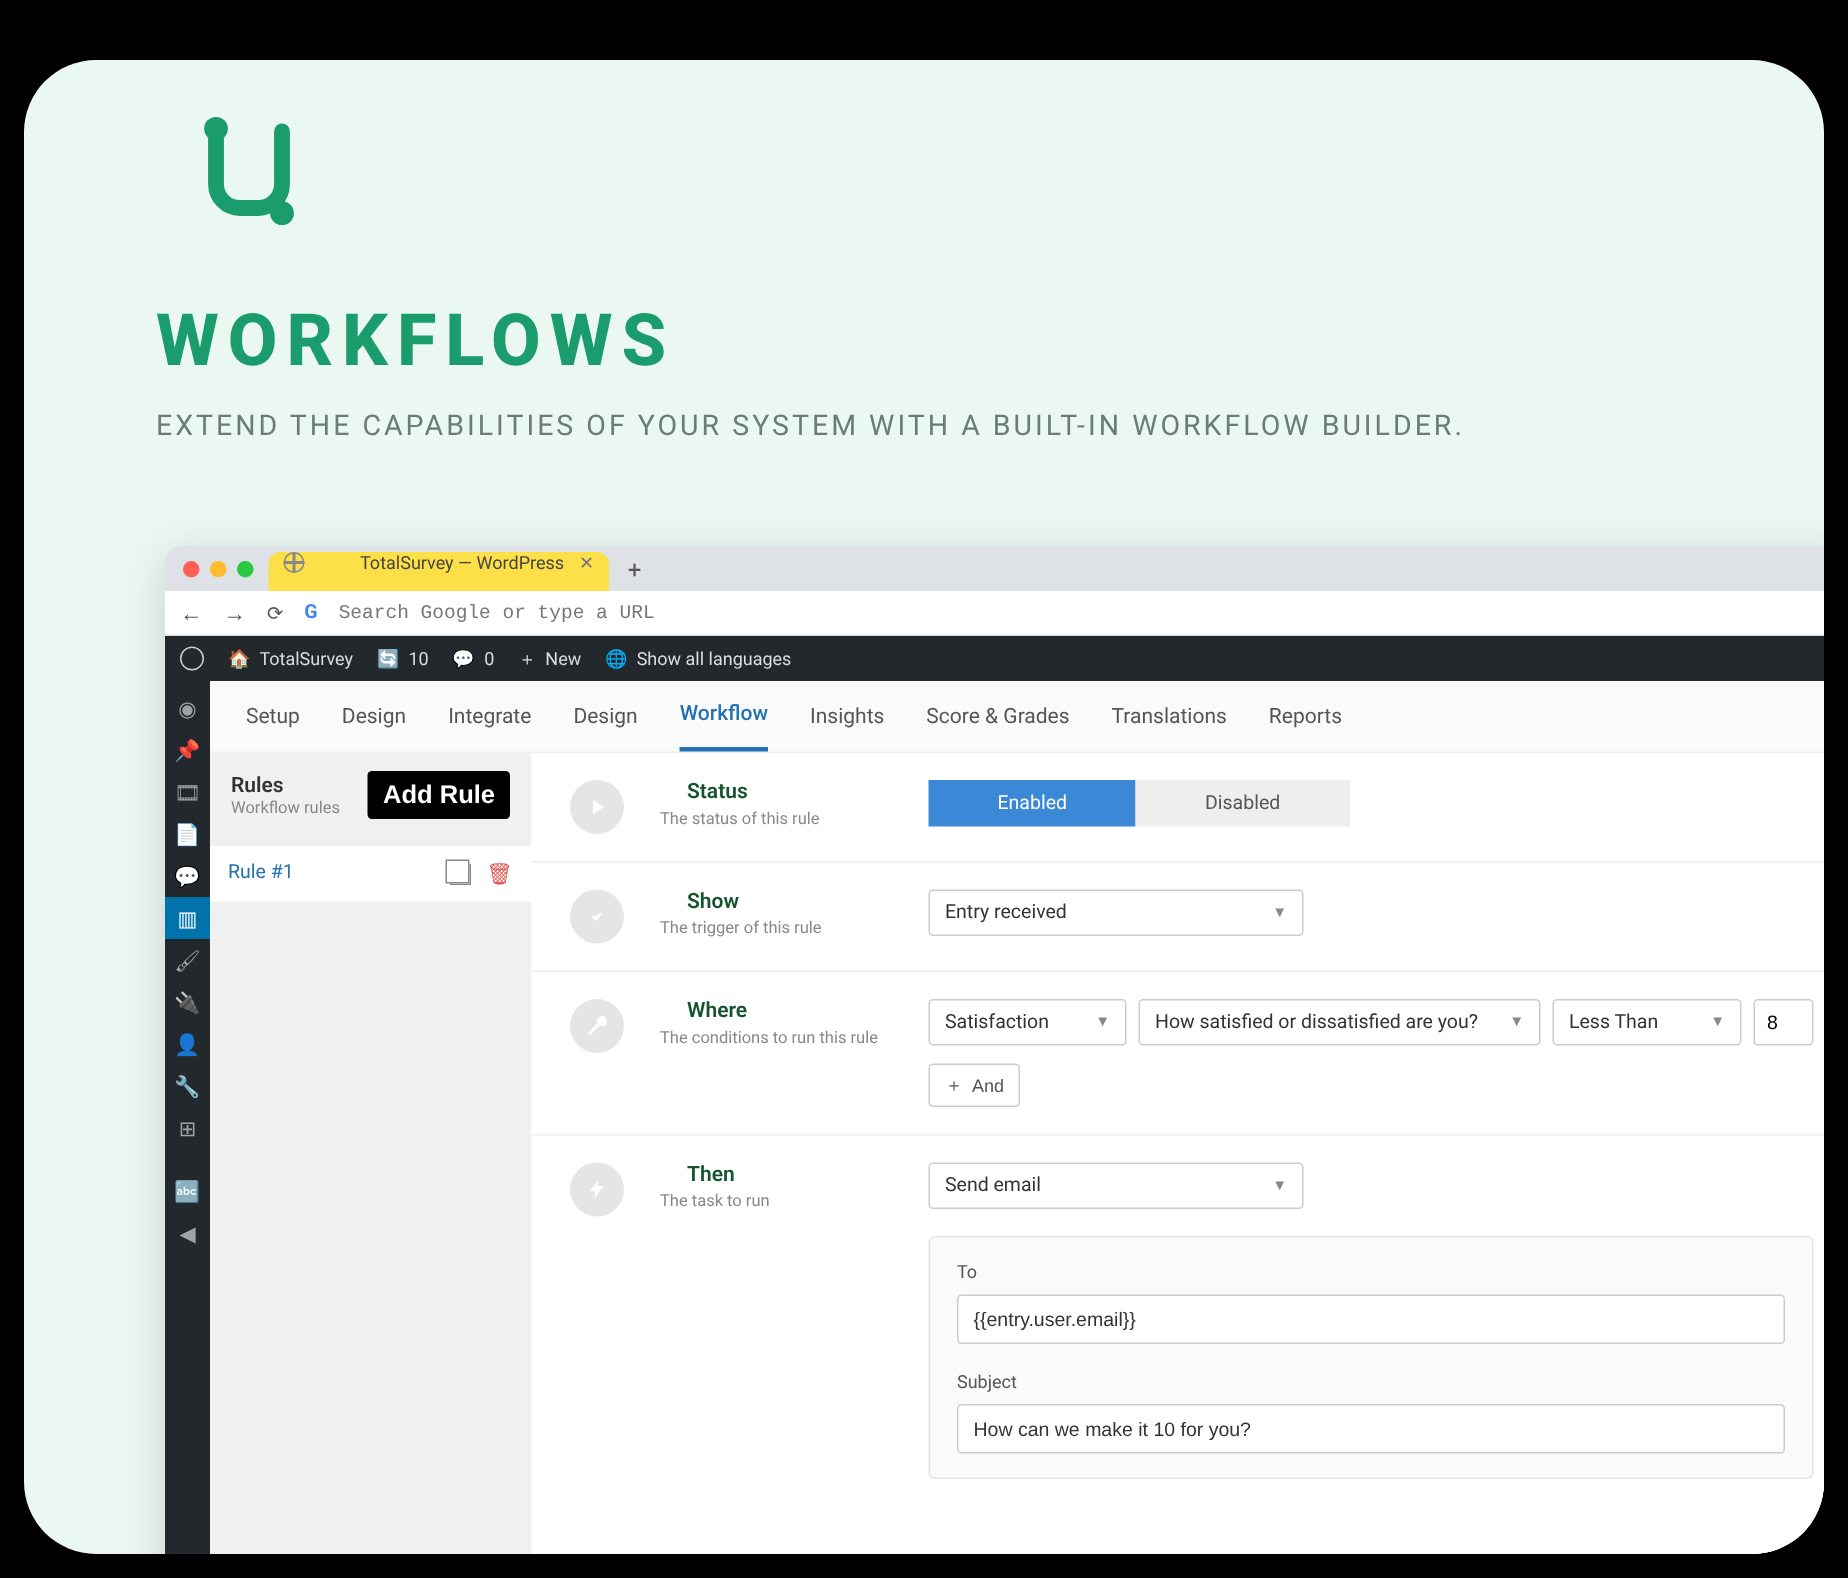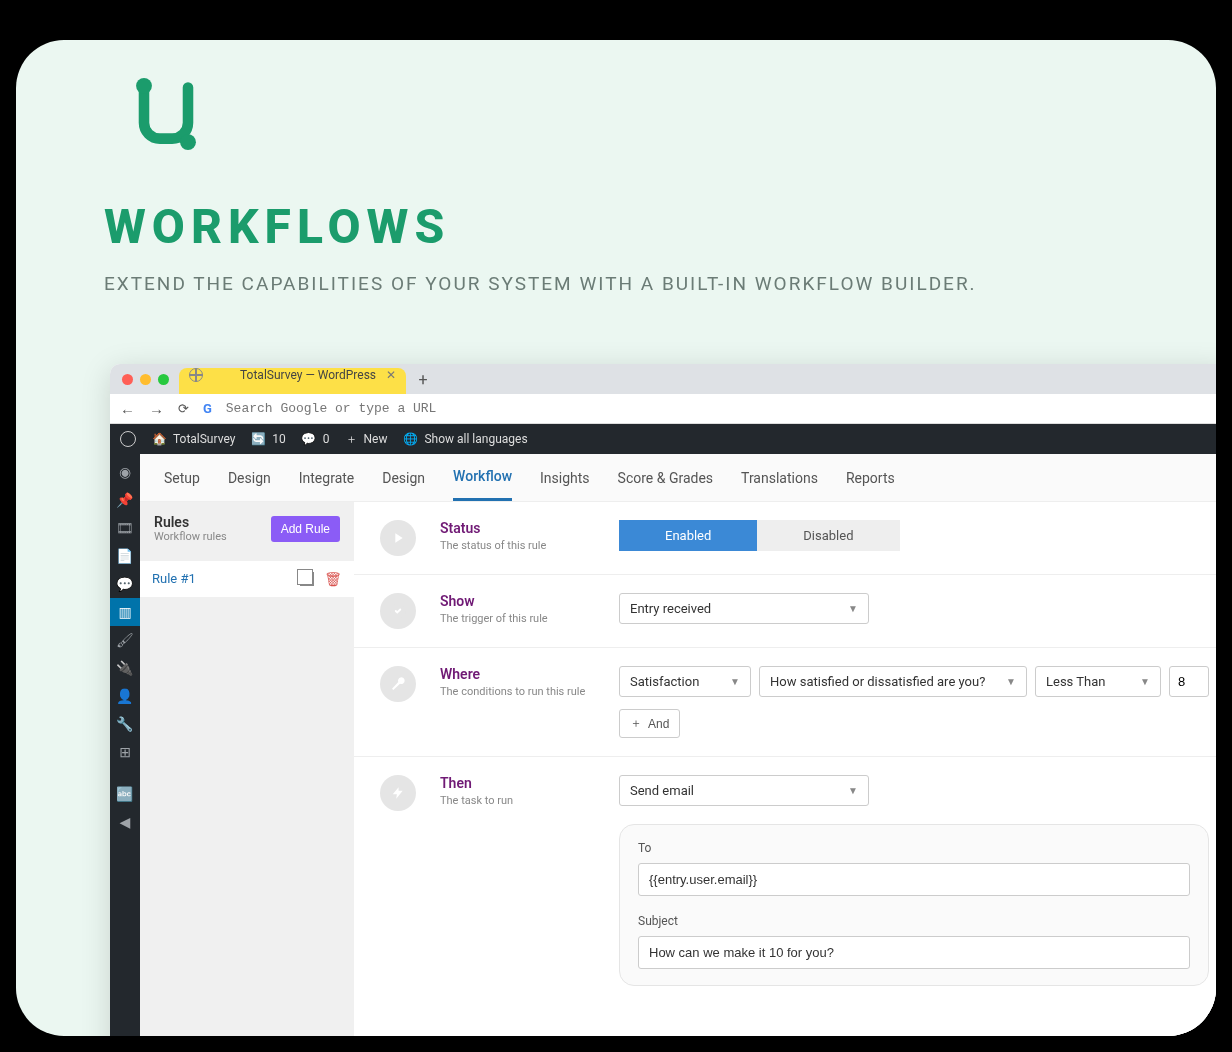--- a/index.html
+++ b/index.html
@@ -41,54 +41,54 @@
   .content { flex:1; display:flex; flex-direction:column; }
   .tabs2 { height:48px; background:#fafafa; border-bottom:1px solid #eee; display:flex; align-items:center; padding-left:24px; gap:28px; font-size:14px; color:#555; }
   .tabs2 .t{padding:14px 0; cursor:pointer;}
   .tabs2 .t.active{color:#2271b1;border-bottom:3px solid #2271b1;font-weight:500;}
 
   .pane { flex:1; display:flex; background:#f0f0f0; }
   .rules-col { width:214px; background:#f0f0f0; }
   .rules-head{display:flex;align-items:center;justify-content:space-between;padding:12px 14px 4px 14px;}
   .rules-head .ttl{font-size:14px;font-weight:600;color:#333;}
   .rules-head .sub{font-size:11px;color:#888;}
-  .btn-addrule{background:#8b5cf6;color:#fff;font-size:12px;padding:6px 10px;border-radius:3px;border:none;}
+  .btn-addrule{background:#000000;color:#fff;font-size:17px;padding:6px 10px;border-radius:3px;border:none;font-weight:bold;}
   .rule-item{background:#fff;margin-top:14px;padding:10px 12px;display:flex;justify-content:space-between;font-size:13px;}
   .rule-item .name{color:#2271b1;}
   .rule-icons{display:flex;gap:10px;align-items:center;color:#888;}
   .copy-ic{width:14px;height:14px;border:1.5px solid #888;position:relative;}
   .copy-ic::after{content:"";position:absolute;left:-4px;top:-4px;width:14px;height:14px;border:1.5px solid #888;background:#fff;}
   .trash-ic{color:#d9534f;font-size:14px;}
 
   .editor{flex:1;background:#fff;padding:0;}
   .row{display:flex;align-items:flex-start;padding:18px 26px;border-bottom:1px solid #eee;gap:24px;}
   .row:last-child{border-bottom:none;}
   .circ{width:36px;height:36px;border-radius:50%;background:#e5e5e5;color:#fff;display:flex;align-items:center;justify-content:center;flex-shrink:0;}
   .circ svg{fill:#fff;}
   .lbls{width:155px;flex-shrink:0;}
-  .lbls .h{font-size:14px;font-weight:600;color:#701a75;}
+  .lbls .h{font-size:14px;font-weight:600;color:#14532d;margin-left:18px;}
   .lbls .d{font-size:11px;color:#888;margin-top:3px;}
   .ctrls{flex:1;}
 
   .seg{display:inline-flex;}
   .seg .opt{padding:8px 46px;font-size:13px;background:#eee;color:#555;}
   .seg .opt.on{background:#3b89d6;color:#fff;}
 
   .select{display:inline-flex;align-items:center;justify-content:space-between;border:1px solid #ccc;border-radius:3px;background:#fff;padding:7px 10px;font-size:13px;color:#333;min-width:250px;}
   .select .caret{color:#888;font-size:10px;margin-left:8px;}
   .sel-row{display:flex;gap:8px;flex-wrap:nowrap;}
   .sel-row .select{min-width:auto;}
   .w-sat{width:132px;}
   .w-q{width:268px;}
   .w-op{width:126px;}
   .inputnum{border:1px solid #ccc;border-radius:3px;padding:7px 8px;font-size:13px;width:40px;}
 
   .btn-and{display:inline-flex;align-items:center;gap:6px;border:1px solid #ccc;background:#fff;padding:5px 10px;font-size:12px;color:#555;border-radius:3px;margin-top:12px;}
 
-  .email-box{border:1px solid #e5e5e5;background:#fafafa;border-radius:15px;padding:16px 18px;margin-top:18px;}
+  .email-box{border:1px solid #e5e5e5;background:#fafafa;border-radius:4px;padding:16px 18px;margin-top:18px;}
   .email-box .f{margin-bottom:18px;}
   .email-box .fl{font-size:12px;color:#555;margin-bottom:8px;}
   .email-box input{width:100%;border:1px solid #ccc;border-radius:3px;padding:8px 10px;font-size:13px;color:#333;background:#fff;}
 </style>
 </head>
 <body>
 
 <div class="card">
   <svg class="wf-icon" width="88" height="88" viewBox="0 0 100 100">
     <path d="M25 20 v40 a18 18 0 0 0 18 18 h14 a18 18 0 0 0 18 -18 v-40" fill="none" stroke="#1b9c6c" stroke-width="12" stroke-linecap="round"></path>

